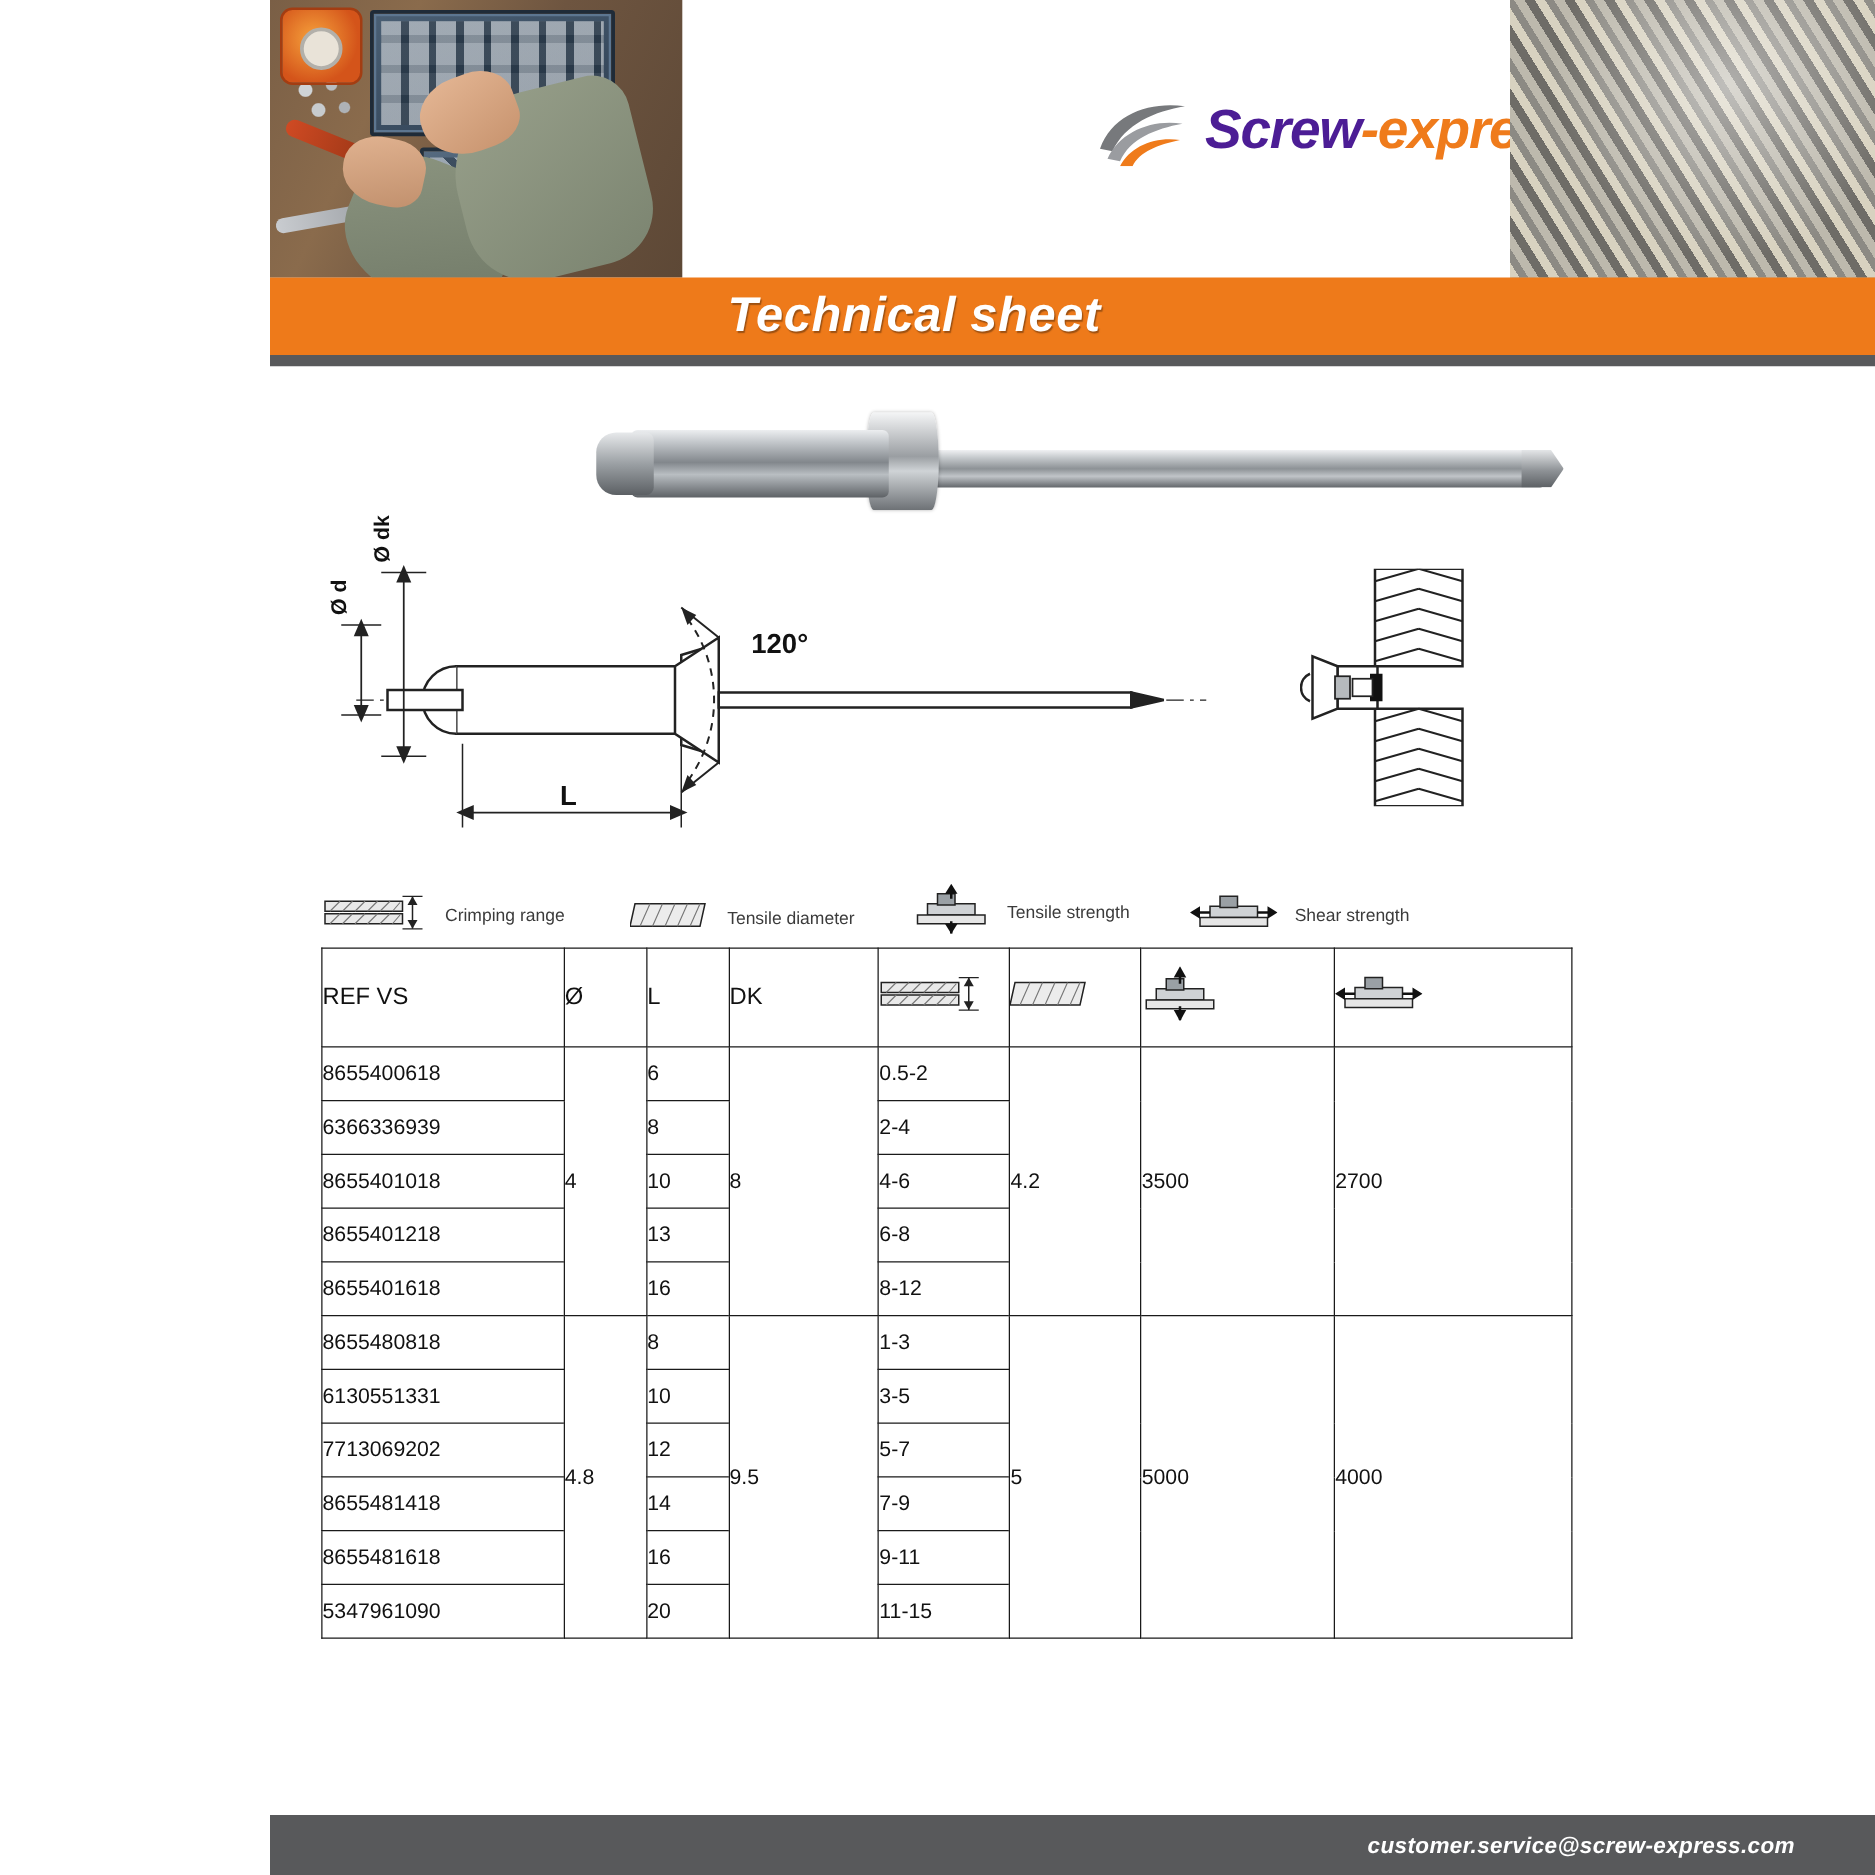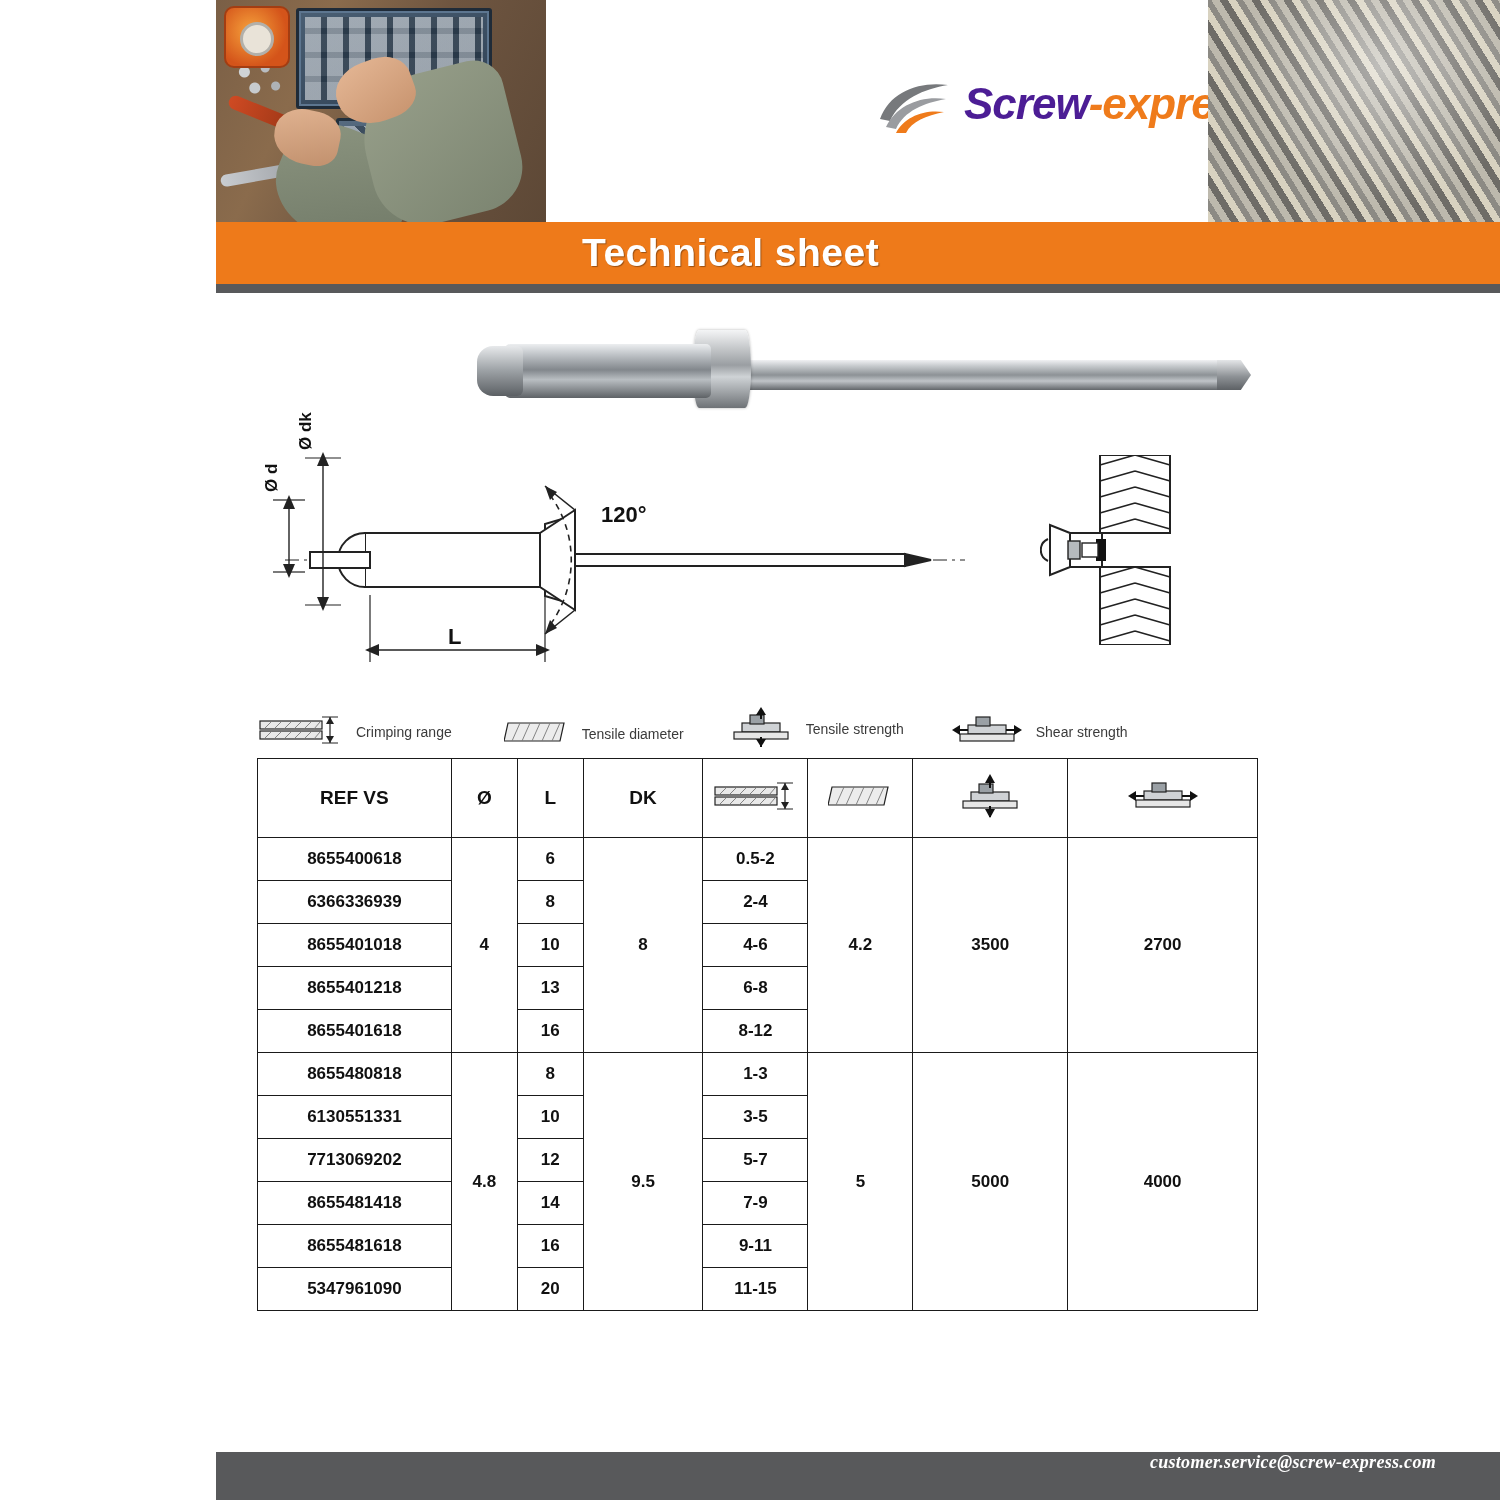--- a/index.html
+++ b/index.html
@@ -184,20 +184,21 @@
     width: 1284px;
     height: 62px;
     background: #ee7a1a;
     display: flex;
     align-items: center;
   }
   .title-bar .title-text {
     color: #ffffff;
     font-size: 39px;
     font-weight: bold;
+    font-style: italic;
     letter-spacing: 0.5px;
     margin-left: 366px;
     text-shadow: 1px 1px 1px rgba(0,0,0,.35);
   }
   .grey-strip {
     position: absolute;
     left: 216px; top: 284px;
     width: 1284px;
     height: 9px;
     background: #58595b;
@@ -277,24 +278,24 @@
   
   table.spec {
     position: absolute;
     left: 257px; top: 758px;
     border-collapse: collapse;
     width: 1001px;
     background: #fff;
   }
   table.spec th, table.spec td {
     border: 1.6px solid #1a1a1a;
-    text-align: center;
+    text-align: left;
     vertical-align: middle;
     font-size: 17px;
-    font-weight: bold;
+    font-weight: normal;
     color: #111;
     height: 42px;
     padding: 0;
   }
   table.spec th {
     height: 78px;
     font-size: 19px;
   }
   col.c-ref { width: 194px; }
   col.c-d   { width: 66px; }
@@ -308,22 +309,22 @@
   
   .ico { display:inline-block; vertical-align:middle; }
   
   .footer-strip {
     position: absolute;
     left: 216px; top: 1452px;
     width: 1284px;
     height: 48px;
     background: #58595b;
     display:flex;
+    align-items:center;
     justify-content:flex-end;
-    font-family:Liberation Serif, serif;
   }
   .footer-email {
     color:#ffffff;
     font-size: 18px;
     font-weight: bold;
     font-style: italic;
     margin-right: 64px;
     letter-spacing: .3px;
   }
   .footer-thin {

